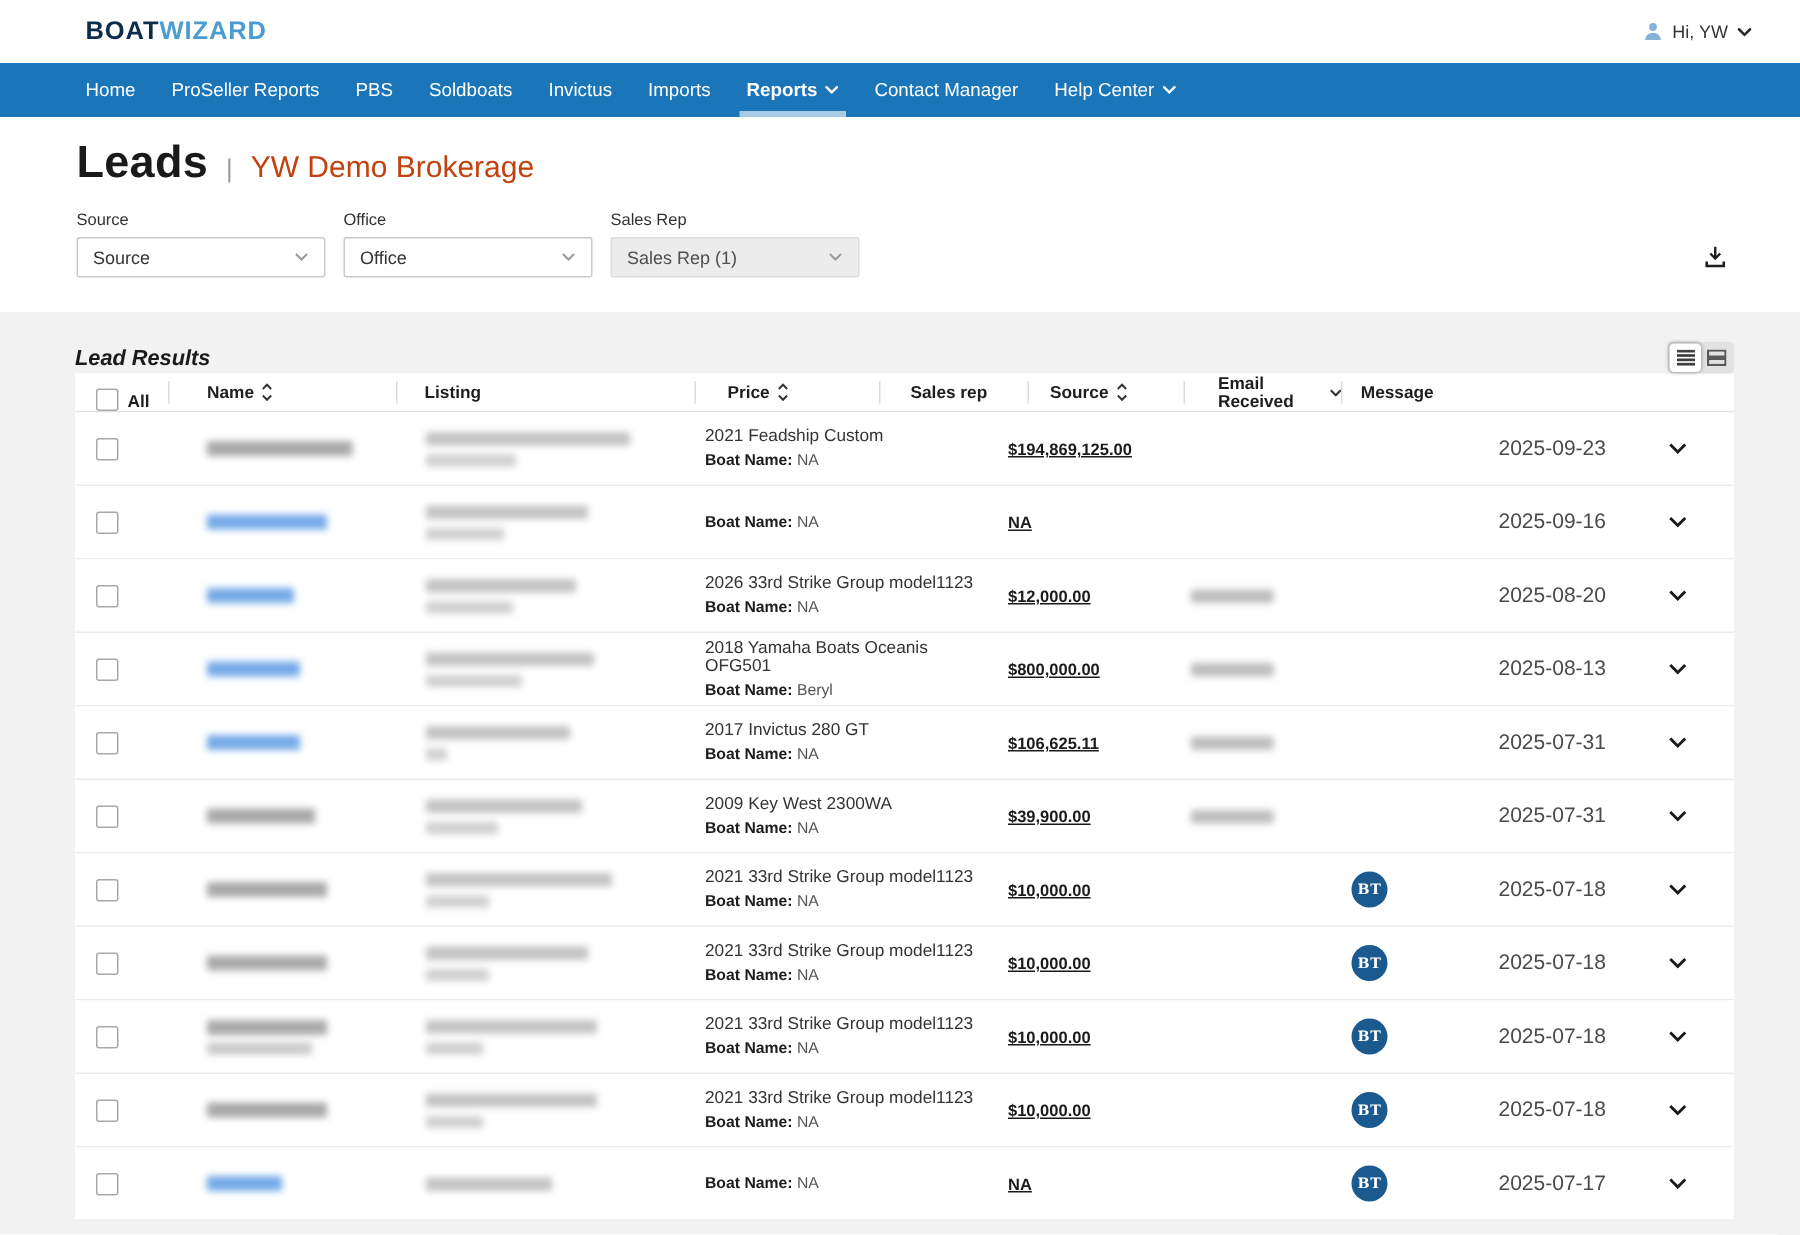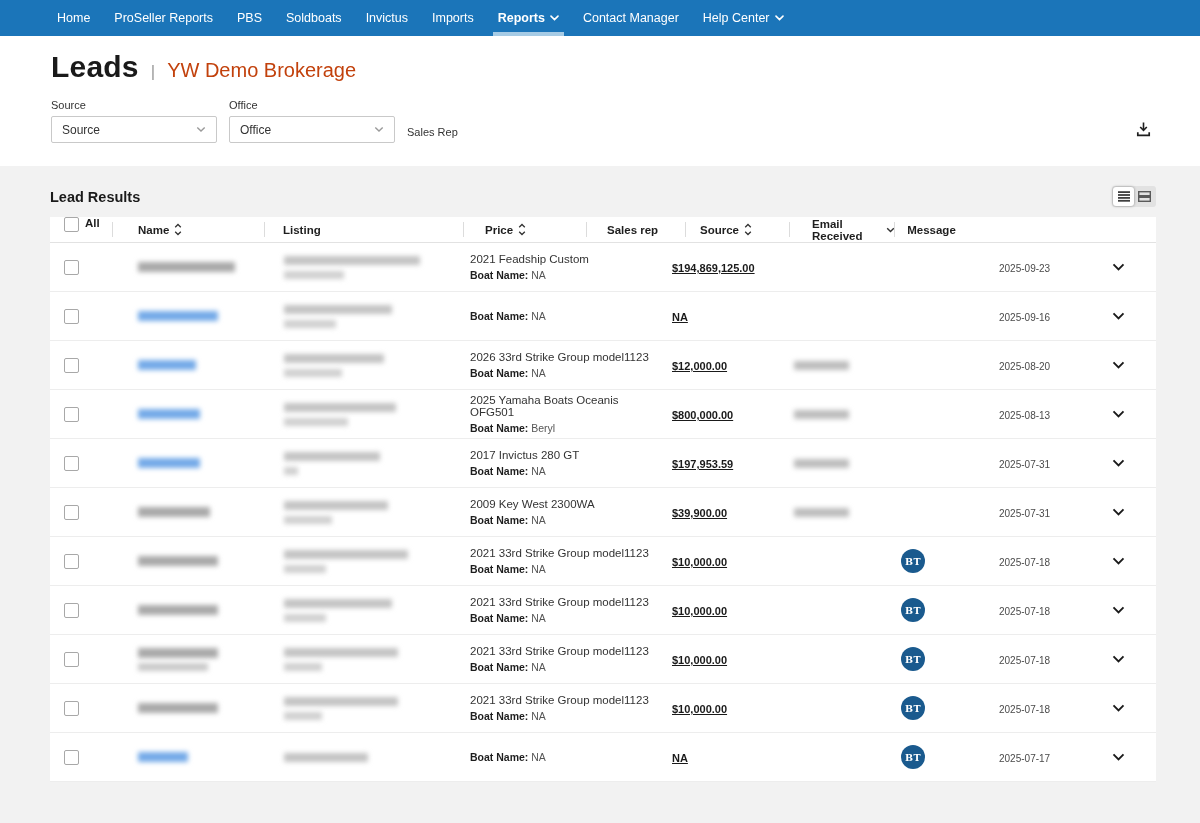--- a/index.html
+++ b/index.html
@@ -32,73 +32,92 @@
   .filter-group { width:166px; margin-right:12px; }
   .filter-label { font-size:11px; color:#333; margin-bottom:5px; }
   .select { height:27px; border:1px solid #c9c9c9; border-radius:2px; display:flex; align-items:center;
             justify-content:space-between; padding:0 10px; font-size:12px; color:#333; background:#fff; cursor:pointer; }
   .select.disabled { background:#ececec; border-color:#dcdcdc; color:#4f4f4f; }
   .dl-btn { margin-left:auto; width:26px; height:26px; display:flex; align-items:center;
             justify-content:center; cursor:pointer; margin-bottom:1px; }
 
   
   .results { flex:1; background:#f2f2f2; padding:20px 44px 0 50px; overflow:hidden; }
-  .results-head { display:flex; align-items:center; justify-content:space-between; margin-bottom:10px; }
+  .results-head { display:flex; align-items:center; justify-content:space-between; margin-bottom:0;font-style:italic; }
   .results-title { font-size:14.5px; font-weight:bold; color:#1a1a1a; }
   .view-toggle { display:flex; background:#e2e2e2; border-radius:3px; padding:1px; }
   .vt-btn { width:21px; height:19px; display:flex; align-items:center; justify-content:center;
             border-radius:3px; cursor:pointer; }
   .vt-btn.active { background:#fff; box-shadow:0 0 3px rgba(0,0,0,.4); }
 
   
   .table { background:#fff; width:1106px; }
   .thead { display:flex; align-items:center; height:26px; border-bottom:1px solid #e2e2e2;
            font-size:11.5px; font-weight:bold; color:#1e1e1e; }
   .th { position:relative; display:flex; align-items:center; gap:5px; height:100%; }
   .th:not(:last-child)::after { content:""; position:absolute; right:0; top:5px; bottom:5px; width:1px; background:#dcdcdc; }
   .trow { display:flex; align-items:center; height:49px; border-bottom:1px solid #ededed; background:#fff; }
 
-  .c-check   { width:63px;  padding-left:14px; display:flex; align-items:flex-start; gap:6px; }
+  .c-check   { width:63px;  padding-left:14px; display:flex; align-items:flex-end; gap:6px; }
   .c-name    { width:152px; padding-left:25px; }
   .c-email   { width:187px; padding-left:19px; }
   .c-listing { width:199px; padding-left:18px; }
   .c-price   { width:123px; padding-left:21px; }
   .c-rep     { width:99px;  padding-left:20px; }
   .c-source  { width:104px; display:flex; justify-content:center; padding-right:24px; }
   .c-date    { width:105px; padding-left:22px; }
   .c-msg     { width:73px;  display:flex; justify-content:center; padding-left:0; }
 
   input[type=checkbox] { appearance:none; -webkit-appearance:none; width:15px; height:15px;
       border:1px solid #a8a8a8; border-radius:2px; background:#fff; cursor:pointer; }
 
   .listing-title { font-size:11.5px; color:#333; margin-bottom:4px; }
   .boat-line { font-size:10.5px; color:#555; }
   .boat-label { font-weight:bold; color:#1e1e1e; }
   .price { font-size:11px; font-weight:bold; color:#1a1a1a;text-decoration:underline; }
-  .date { font-size:10px; color:#4a4a4a; }
+  .date { font-size:14px; color:#4a4a4a; }
 
   .censor { border-radius:1px; filter:blur(2.4px); }
   .censor.name1 { height:10px; background:#a9a9a9; }
   .censor.name1.link { background:#74aae8; }
   .censor.name2 { height:8px; background:#c9c9c9; margin-top:5px; }
   .censor.email1 { height:9px; background:#c3c3c3; }
   .censor.email2 { height:8px; background:#cfcfcf; margin-top:6px; }
   .censor.rep { height:9px; background:#bdbdbd; width:55px; }
 
   .bt-badge { width:24px; height:24px; border-radius:50%; background:#1a5a8e; color:#fff;
       font-family:"DejaVu Serif", serif; font-size:9.5px; font-weight:bold;
       display:flex; align-items:center; justify-content:center; letter-spacing:.4px; }
 
   .msg-btn { width:24px; height:24px; display:flex; align-items:center; justify-content:center; cursor:pointer; }
 </style>
 </head>
 <body>
 
 <div class="page">
 
+  <header class="topbar">
+    <div class="logo">
+      <span class="logo-boat">BOAT</span><span class="logo-wizard">WIZARD</span>
+    </div>
+    <div class="user-menu">
+      <span style="display:flex;">
+        <svg width="14" height="14" viewBox="0 0 14 14">
+            <circle cx="7" cy="4" r="2.6" fill="#86b1d8"></circle>
+            <path d="M1.8 12.6 a5.2 4.8 0 0 1 10.4 0 z" fill="#86b1d8"></path>
+          </svg>
+      </span>
+      <span>Hi, YW</span>
+      <span style="display:flex;">
+        <svg width="10" height="7" viewBox="0 0 10 7">
+            <path d="M1.3 1.5 L5 5.2 L8.7 1.5" fill="none" stroke="#2b2b2b" stroke-width="1.7" stroke-linecap="round"></path>
+          </svg>
+      </span>
+    </div>
+  </header>
 
   <nav class="mainnav" id="mainnav">
       <a class="nav-item">
         <span>Home</span>
       </a>
       <a class="nav-item">
         <span>ProSeller Reports</span>
       </a>
       <a class="nav-item">
         <span>PBS</span>
@@ -159,20 +178,28 @@
             <span>Office</span>
             <span style="display: flex;">
               <svg width="10" height="7" viewBox="0 0 10 7">
                 <path d="M1.3 1.4 L5 5 L8.7 1.4" fill="none" stroke="#9a9a9a" stroke-width="1.4"></path>
               </svg>
             </span>
           </div>
         </div>
         <div class="filter-group">
           <div class="filter-label">Sales Rep</div>
+          <div class="select disabled">
+            <span>Sales Rep (1)</span>
+            <span style="display: flex;">
+              <svg width="10" height="7" viewBox="0 0 10 7">
+                <path d="M1.3 1.4 L5 5 L8.7 1.4" fill="none" stroke="#9a9a9a" stroke-width="1.4"></path>
+              </svg>
+            </span>
+          </div>
         </div>
         <div class="dl-btn" id="dlbtn">
         <span style="display:flex;">
           <svg width="17" height="16" viewBox="0 0 17 16">
             <path d="M8.5 1.5 v7.2" stroke="#1e1e1e" stroke-width="1.6" fill="none"></path>
             <path d="M5.2 6 L8.5 9.4 L11.8 6" fill="none" stroke="#1e1e1e" stroke-width="1.6"></path>
             <path d="M2.8 11.3 v3 h11.4 v-3" fill="none" stroke="#1e1e1e" stroke-width="1.7"></path>
           </svg>
         </span>
       </div>
@@ -350,21 +377,21 @@
               <input type="checkbox" style="">
             </div>
             <div class="c-name">
               <div class="censor name1 link" style="width: 62px;"></div>
             </div>
             <div class="c-email">
               <div class="censor email1" style="width: 112px;"></div>
               <div class="censor email2" style="width: 64px;"></div>
             </div>
             <div class="c-listing">
-              <div class="listing-title">2025 Yamaha Boats Oceanis OFG501</div>
+              <div class="listing-title">2018 Yamaha Boats Oceanis OFG501</div>
               <div class="boat-line"><span class="boat-label">Boat Name:</span> <span>Beryl</span></div>
             </div>
             <div class="c-price"><span class="price">$800,000.00</span></div>
             <div class="c-rep">
               <div class="censor rep"></div>
             </div>
             <div class="c-source"></div>
             <div class="c-date"><span class="date">2025-08-13</span></div>
             <div class="c-msg">
               <div class="msg-btn">
@@ -384,21 +411,21 @@
               <div class="censor name1 link" style="width: 62px;"></div>
             </div>
             <div class="c-email">
               <div class="censor email1" style="width: 96px;"></div>
               <div class="censor email2" style="width: 14px;"></div>
             </div>
             <div class="c-listing">
               <div class="listing-title">2017 Invictus 280 GT</div>
               <div class="boat-line"><span class="boat-label">Boat Name:</span> <span>NA</span></div>
             </div>
-            <div class="c-price"><span class="price">$197,953.59</span></div>
+            <div class="c-price"><span class="price">$106,625.11</span></div>
             <div class="c-rep">
               <div class="censor rep"></div>
             </div>
             <div class="c-source"></div>
             <div class="c-date"><span class="date">2025-07-31</span></div>
             <div class="c-msg">
               <div class="msg-btn">
                 <span style="display: flex;">
                   <svg width="13" height="8" viewBox="0 0 13 8">
                     <path d="M1.5 1.3 L6.5 6.3 L11.5 1.3" fill="none" stroke="#1a1a1a" stroke-width="1.9"></path>

